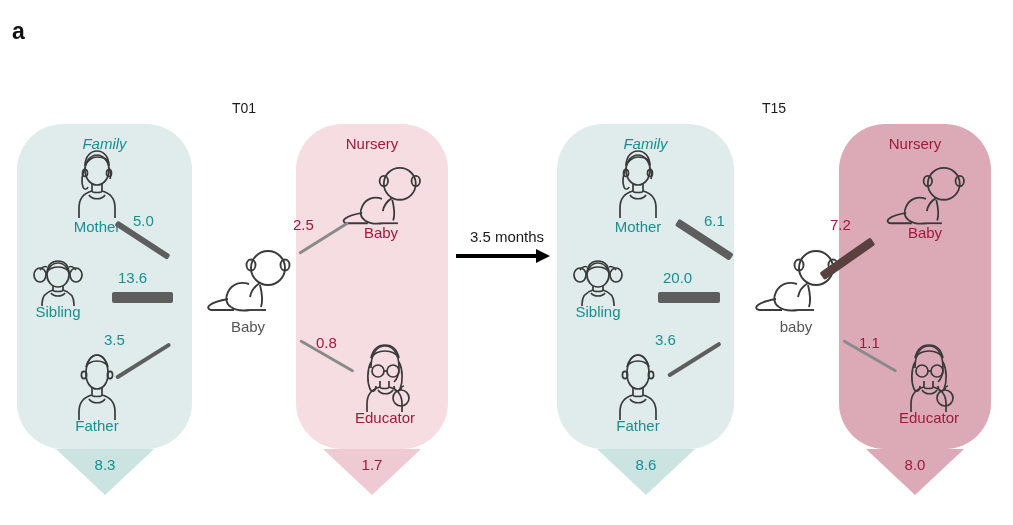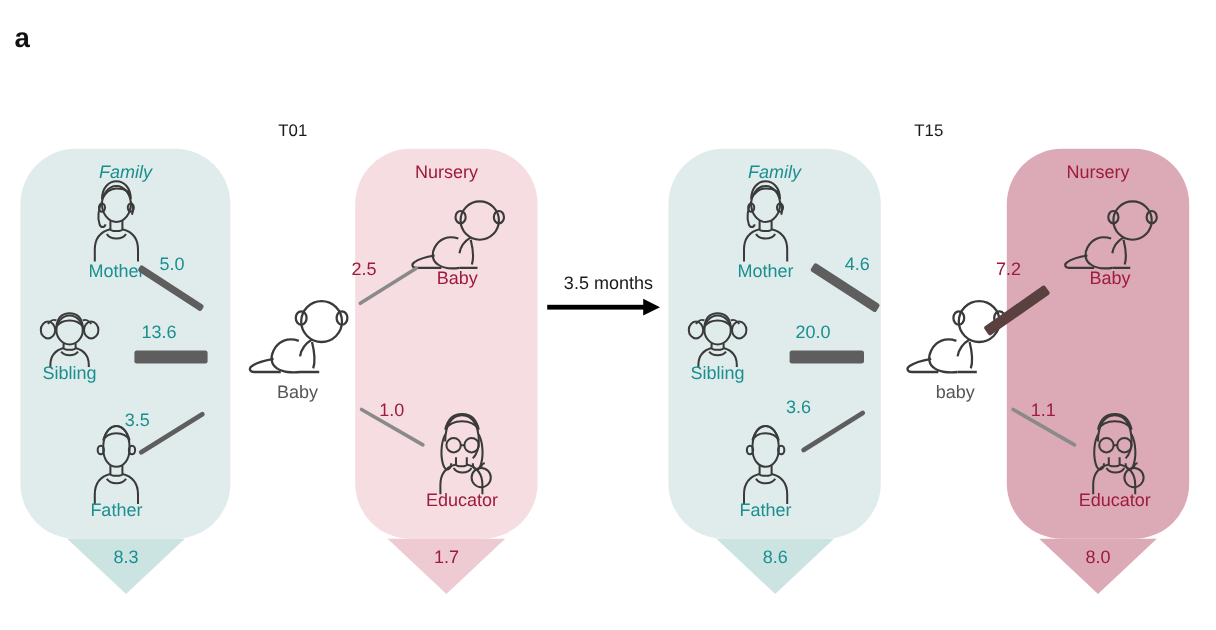--- a/index.html
+++ b/index.html
@@ -146,21 +146,21 @@
   <div class="group-arrow arrow-teal" style="left:56px;top:449px;"></div>
   <div class="arrow-value teal-text" style="left:56px;top:456px;">8.3</div>
 
   <div class="link link-gray" style="left:116px;top:220px;width:63px;height:6px;transform:rotate(33deg);"></div>
   <div class="link-value teal-text" style="left:133px;top:212px;">5.0</div>
 
   <div class="link link-gray" style="left:112px;top:292px;width:61px;height:11px;"></div>
   <div class="link-value teal-text" style="left:118px;top:269px;">13.6</div>
 
   <div class="link link-gray" style="left:116px;top:376px;width:64px;height:4px;transform:rotate(-32deg);"></div>
-  <div class="link-value teal-text" style="left:104px;top:342px;">3.5</div>
+  <div class="link-value teal-text" style="left:104px;top:331px;">3.5</div>
 
   <div class="centre-baby" style="left:193px;top:248px;width:110px;">
     <svg width="92" height="66" viewBox="0 0 92 66" fill="none" stroke="#3a3a3a" stroke-width="1.9">
       <circle cx="66" cy="20" r="17"></circle>
       <ellipse cx="49" cy="17" rx="4.5" ry="5.5"></ellipse>
       <ellipse cx="83" cy="17" rx="4.5" ry="5.5"></ellipse>
       <path d="M58 35c-5 3-9 8-10 14"></path>
       <path d="M47 36c-9-3-17 0-21 8-3 6-2 12 3 15"></path>
       <path d="M26 51c-6 1-14 3-18 6-3 2-2 5 2 5h22"></path>
       <path d="M29 59c4 3 12 4 19 3"></path>
@@ -206,21 +206,21 @@
     <div class="member-label pink-text">Educator</div>
   </div>
 
   <div class="group-arrow arrow-pink" style="left:323px;top:449px;"></div>
   <div class="arrow-value pink-text" style="left:323px;top:456px;">1.7</div>
 
   <div class="link link-thin" style="left:299px;top:252px;width:58px;height:3px;transform:rotate(-32deg);"></div>
   <div class="link-value pink-text" style="left:293px;top:216px;">2.5</div>
 
   <div class="link link-thin" style="left:300px;top:339px;width:62px;height:3px;transform:rotate(30deg);"></div>
-  <div class="link-value pink-text" style="left:316px;top:334px;">1.0</div>
+  <div class="link-value pink-text" style="left:316px;top:334px;">0.8</div>
 
   <div class="trans-wrap">
     <div class="trans-label">3.5 months</div>
     <div class="trans-arrow">
       <div class="shaft"></div>
         <div class="head"></div>
     </div>
   </div>
 
   <div class="group-box teal-box" style="left:557px;top:124px;width:177px;height:325px;">
@@ -266,21 +266,21 @@
       <path d="M25 47c-8 2-13 7-13 17v8M35 47c8 2 13 7 13 17v8"></path>
       <path d="M22 51c3 5 13 5 16 0"></path>
     </svg>
     <div class="member-label teal-text">Father</div>
   </div>
 
   <div class="group-arrow arrow-teal" style="left:597px;top:449px;"></div>
   <div class="arrow-value teal-text" style="left:597px;top:456px;">8.6</div>
 
   <div class="link link-gray" style="left:677px;top:218px;width:65px;height:8px;transform:rotate(33deg);"></div>
-  <div class="link-value teal-text" style="left:704px;top:212px;">4.6</div>
+  <div class="link-value teal-text" style="left:704px;top:212px;">6.1</div>
 
   <div class="link link-gray" style="left:658px;top:292px;width:62px;height:11px;"></div>
   <div class="link-value teal-text" style="left:663px;top:269px;">20.0</div>
 
   <div class="link link-gray" style="left:668px;top:374px;width:62px;height:4px;transform:rotate(-32deg);"></div>
   <div class="link-value teal-text" style="left:655px;top:331px;">3.6</div>
 
   <div class="centre-baby" style="left:740px;top:248px;width:112px;">
     <svg width="92" height="66" viewBox="0 0 92 66" fill="none" stroke="#3a3a3a" stroke-width="1.9">
       <circle cx="66" cy="20" r="17"></circle>

